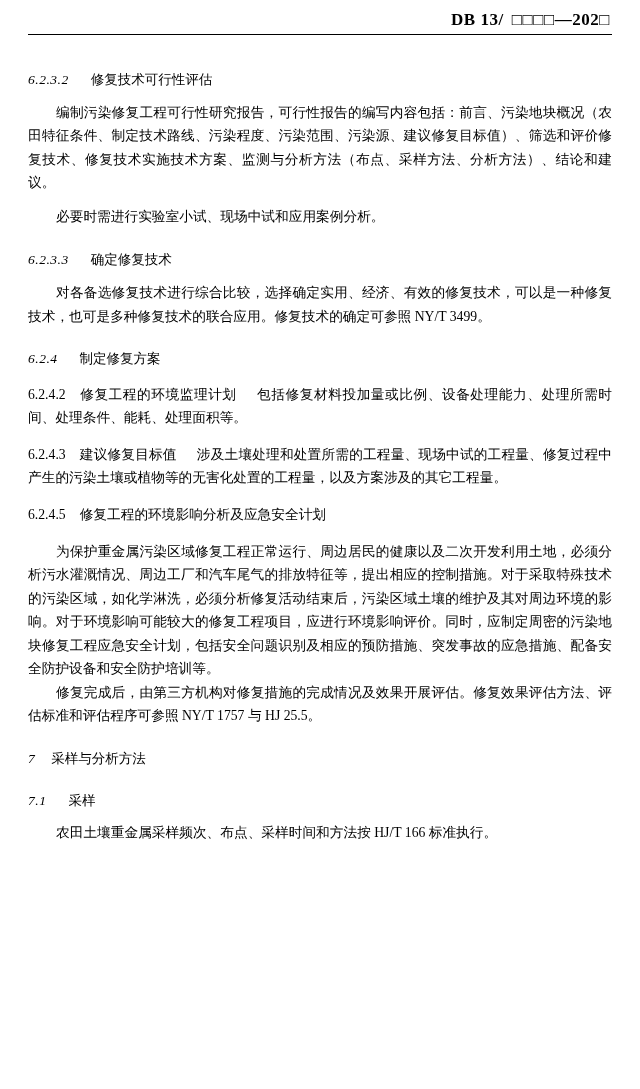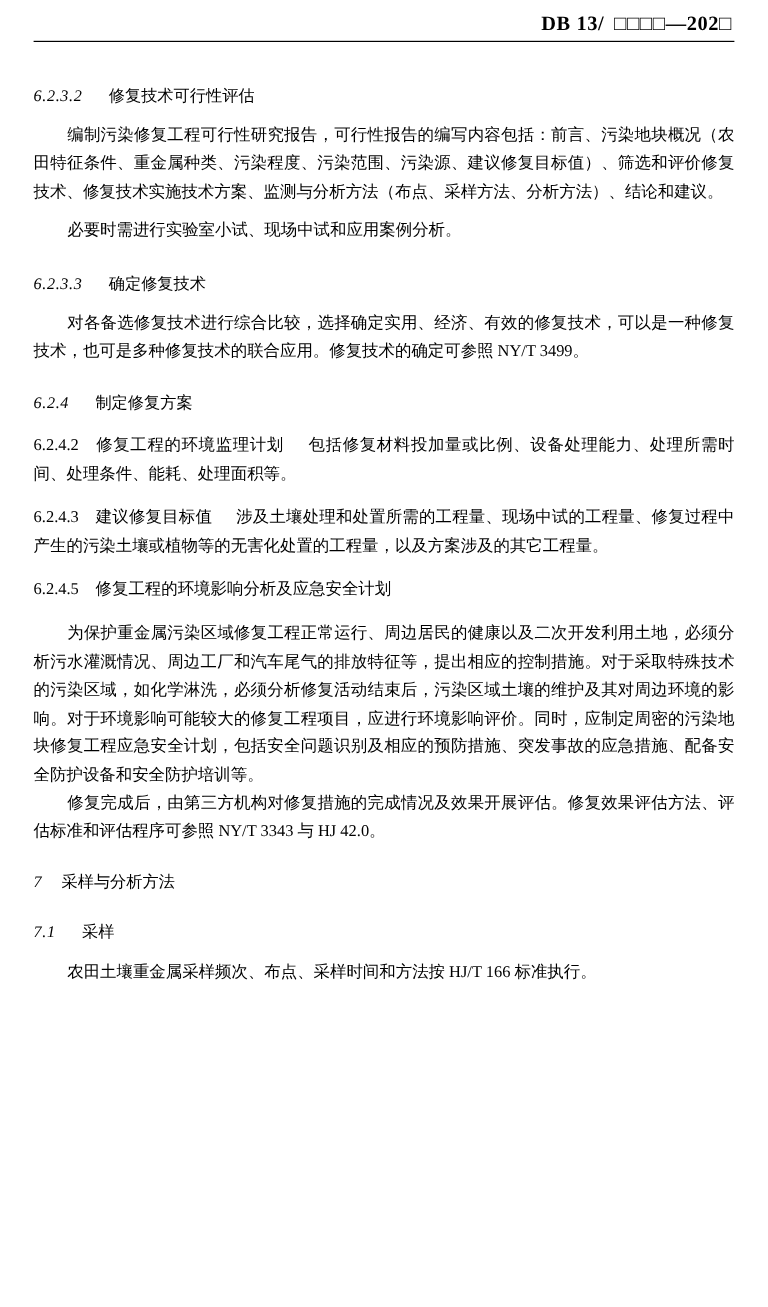--- a/index.html
+++ b/index.html
@@ -94,21 +94,21 @@
       <span>DB 13/</span><span class="nbsp-sm"></span><span>□□□□</span><span>—</span><span>202</span><span>□</span>
     </div>
   </div>
   <div class="header-rule"></div>
 
   <div class="content">
 
     <div class="heading">
       <span class="num">6.2.3.2</span><span class="gap-m"></span><span class="ttl">修复技术可行性评估</span>
     </div>
-    <p class="para indent">编制污染修复工程可行性研究报告，可行性报告的编写内容包括：前言、污染地块概况（农田特征条件、重金属种类、污染程度、污染范围、污染源、建议修复目标值）、筛选和评价修复技术、修复技术实施技术方案、监测与分析方法（布点、采样方法、分析方法）、结论和建议。</p>
+    <p class="para indent">编制污染修复工程可行性研究报告，可行性报告的编写内容包括：前言、污染地块概况（农田特征条件、制定技术路线、污染程度、污染范围、污染源、建议修复目标值）、筛选和评价修复技术、修复技术实施技术方案、监测与分析方法（布点、采样方法、分析方法）、结论和建议。</p>
     <p class="para indent tight">必要时需进行实验室小试、现场中试和应用案例分析。</p>
 
     <div class="heading">
       <span class="num">6.2.3.3</span><span class="gap-m"></span><span class="ttl">确定修复技术</span>
     </div>
     <p class="para indent">对各备选修复技术进行综合比较，选择确定实用、经济、有效的修复技术，可以是一种修复技术，也可是多种修复技术的联合应用。修复技术的确定可参照 NY/T 3499。</p>
 
     <div class="heading">
       <span class="num">6.2.4</span><span class="gap-m"></span><span class="ttl">制定修复方案</span>
     </div>
@@ -128,21 +128,21 @@
 
 
     <div class="block">
       <div class="para-run">
         <span>6.2.4.5</span><span class="lbl-gap"></span><span>修复工程的环境影响分析及应急安全计划</span>
       </div>
     </div>
 
     <p class="para indent">为保护重金属污染区域修复工程正常运行、周边居民的健康以及二次开发利用土地，必须分析污水灌溉情况、周边工厂和汽车尾气的排放特征等，提出相应的控制措施。对于采取特殊技术的污染区域，如化学淋洗，必须分析修复活动结束后，污染区域土壤的维护及其对周边环境的影响。对于环境影响可能较大的修复工程项目，应进行环境影响评价。同时，应制定周密的污染地块修复工程应急安全计划，包括安全问题识别及相应的预防措施、突发事故的应急措施、配备安全防护设备和安全防护培训等。</p>
 
-    <p class="para indent">修复完成后，由第三方机构对修复措施的完成情况及效果开展评估。修复效果评估方法、评估标准和评估程序可参照 NY/T 3343 与 HJ 42.0。</p>
+    <p class="para indent">修复完成后，由第三方机构对修复措施的完成情况及效果开展评估。修复效果评估方法、评估标准和评估程序可参照 NY/T 1757 与 HJ 25.5。</p>
 
     <div class="heading">
       <span class="num">7</span><span class="gap-s"></span><span class="ttl">采样与分析方法</span>
     </div>
 
     <div class="heading">
       <span class="num">7.1</span><span class="gap-m"></span><span class="ttl">采样</span>
     </div>
     <p class="para indent">农田土壤重金属采样频次、布点、采样时间和方法按 HJ/T 166 标准执行。</p>
 

